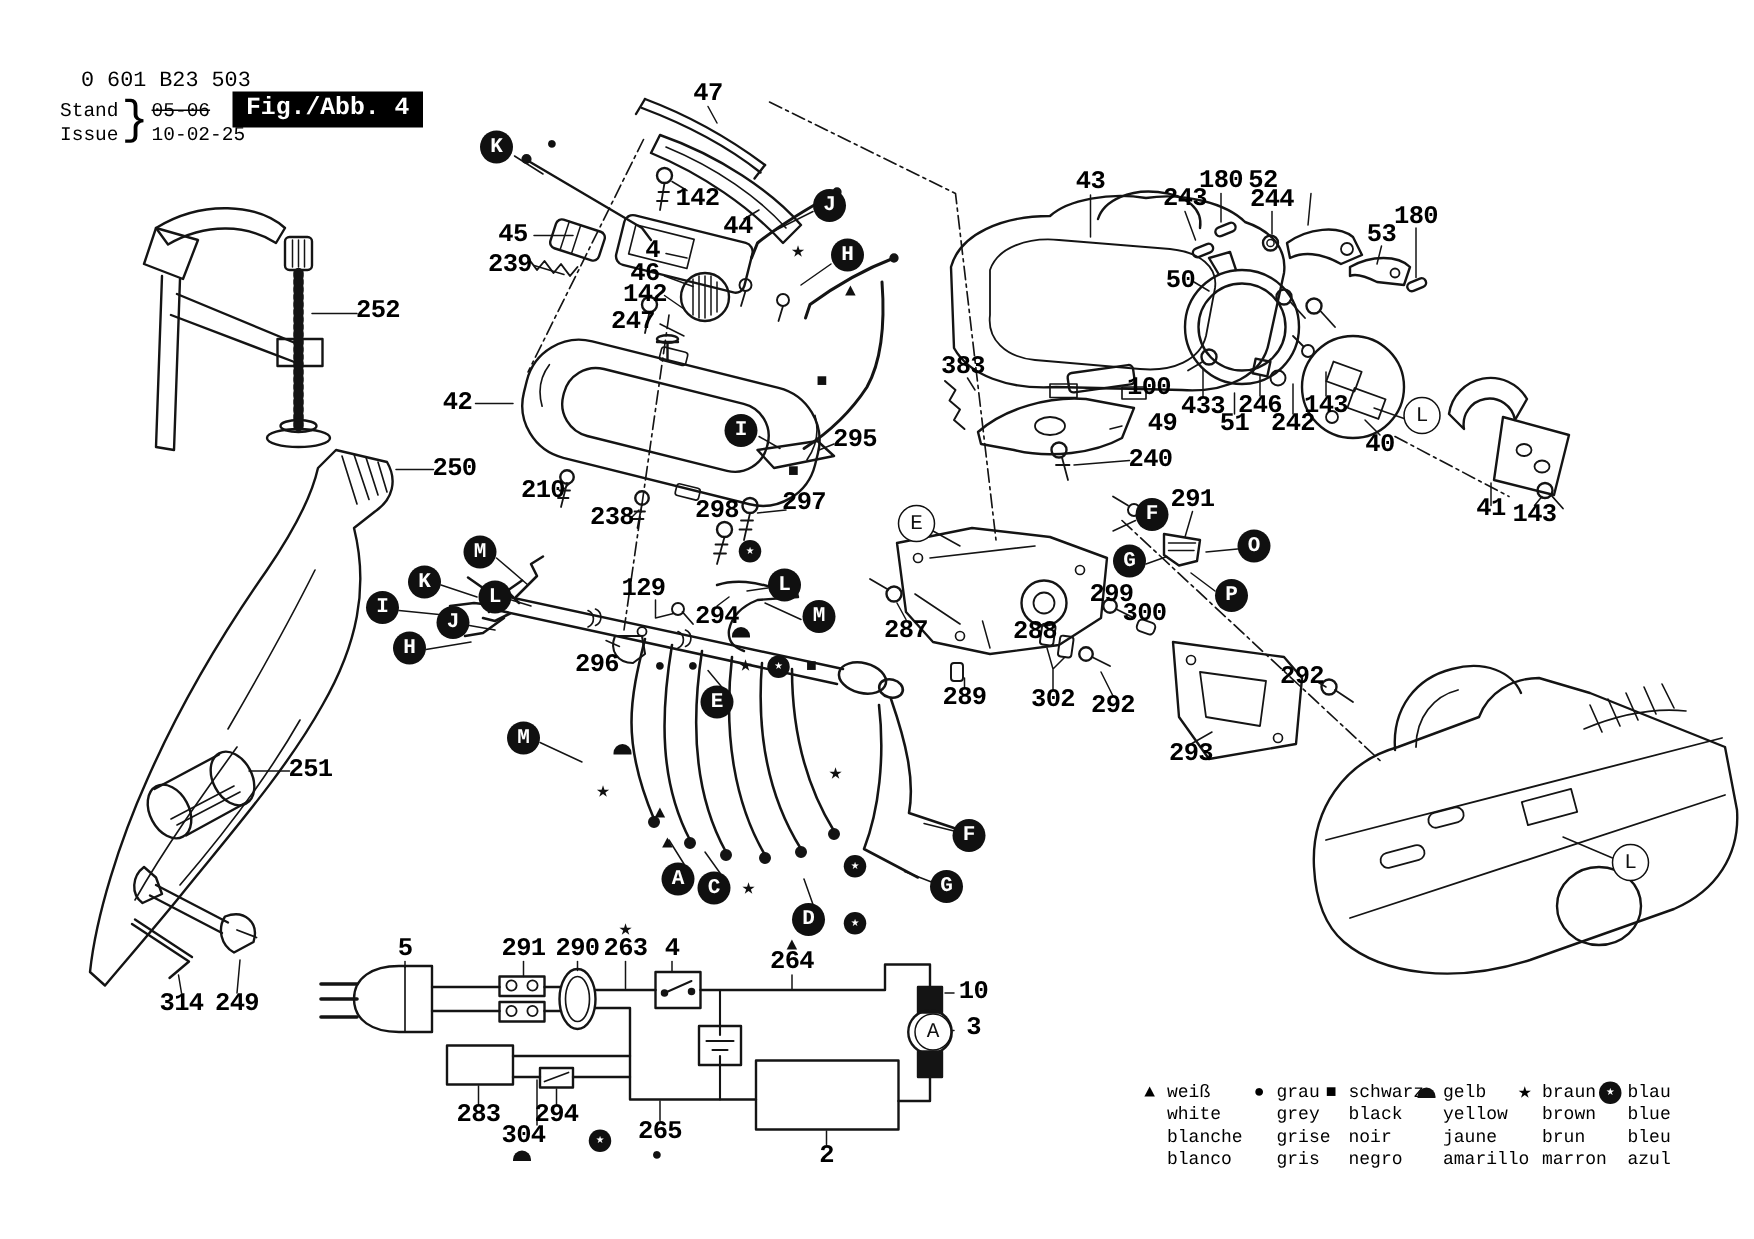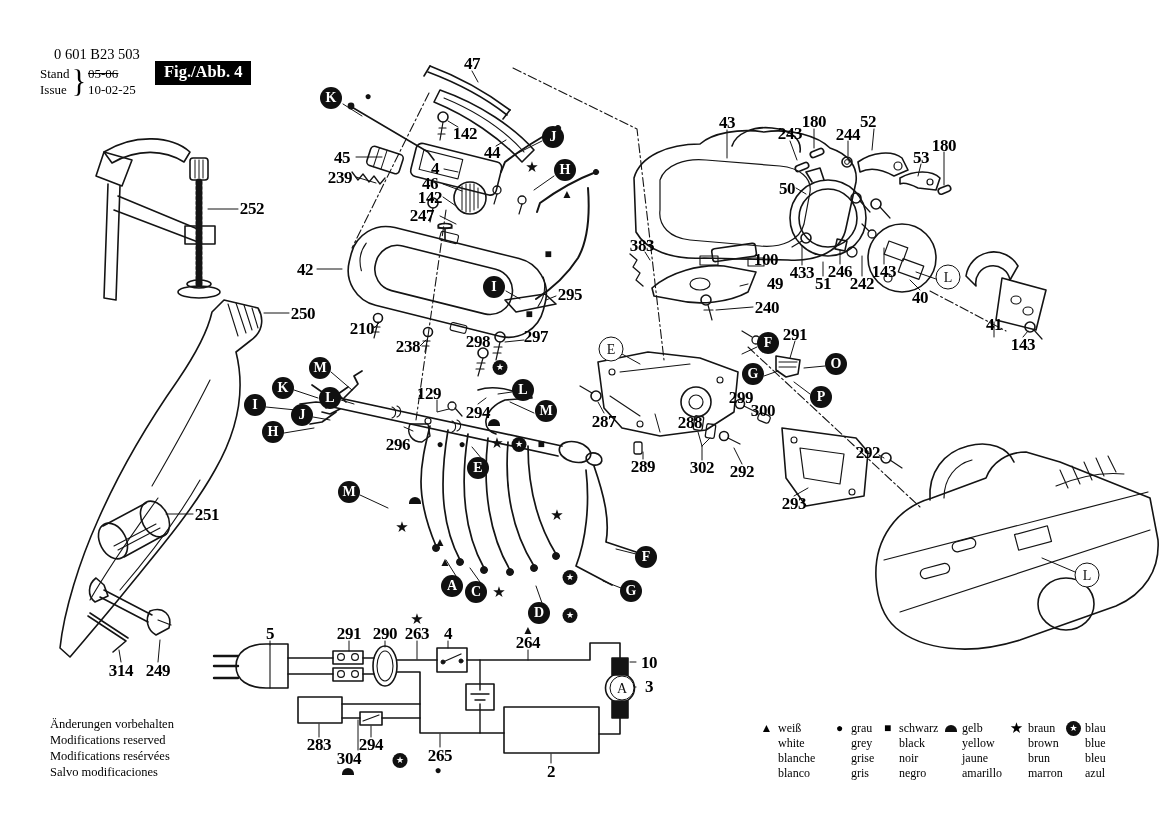--- a/index.html
+++ b/index.html
@@ -1,17 +1,17 @@
 <!DOCTYPE html>
 <html><head>
 <meta charset="utf-8">
 <style>
   html,body{margin:0;padding:0;background:#fff;}
   #stage{position:relative;width:1169px;height:826px;background:#fff;overflow:hidden;
-         font-family:Liberation Serif, serif;color:#000;}
+         font-family:Liberation Mono, monospace;color:#000;}
   svg{position:absolute;left:0;top:0;}
   .abs{position:absolute;}
   .callout{position:absolute;transform:translate(-50%,-50%);font-weight:bold;font-size:17px;
            letter-spacing:-0.4px;white-space:nowrap;line-height:1;}
   .letter{position:absolute;transform:translate(-50%,-50%);width:22px;height:22px;border-radius:50%;
           background:#101010;color:#fff;display:flex;align-items:center;justify-content:center;
           font-weight:bold;font-size:14px;line-height:1;}
   .letter.outline{background:#fff;color:#101010;border:1.7px solid #101010;width:23px;height:23px;
           font-weight:normal;font-size:14px;}
   .sym{position:absolute;transform:translate(-50%,-50%);color:#101010;line-height:1;}
@@ -474,35 +474,35 @@
       <div class="callout" style="left: 342px; top: 157px;">45</div>
       <div class="callout" style="left: 340px; top: 177px;">239</div>
       <div class="callout" style="left: 435px; top: 168px;">4</div>
       <div class="callout" style="left: 430px; top: 183px;">46</div>
       <div class="callout" style="left: 430px; top: 197px;">142</div>
       <div class="callout" style="left: 422px; top: 215px;">247</div>
       <div class="callout" style="left: 727px; top: 122px;">43</div>
       <div class="callout" style="left: 790px; top: 133px;">243</div>
       <div class="callout" style="left: 814px; top: 121px;">180</div>
       <div class="callout" style="left: 848px; top: 134px;">244</div>
-      <div class="callout" style="left: 868px; top: 121px;">52</div>
+      <div class="callout" style="left: 842px; top: 121px;">52</div>
       <div class="callout" style="left: 921px; top: 157px;">53</div>
       <div class="callout" style="left: 944px; top: 145px;">180</div>
       <div class="callout" style="left: 787px; top: 188px;">50</div>
       <div class="callout" style="left: 642px; top: 245px;">383</div>
       <div class="callout" style="left: 766px; top: 259px;">100</div>
       <div class="callout" style="left: 802px; top: 272px;">433</div>
       <div class="callout" style="left: 823px; top: 283px;">51</div>
       <div class="callout" style="left: 840px; top: 271px;">246</div>
       <div class="callout" style="left: 862px; top: 283px;">242</div>
       <div class="callout" style="left: 884px; top: 271px;">143</div>
       <div class="callout" style="left: 763px; top: 283px; margin-left: 12px;">49</div>
       <div class="callout" style="left: 767px; top: 307px;">240</div>
       <div class="callout" style="left: 920px; top: 297px;">40</div>
-      <div class="callout" style="left: 994px; top: 324px;">41</div>
+      <div class="callout" style="left: 994px; top: 340px;">41</div>
       <div class="callout" style="left: 1023px; top: 344px;">143</div>
       <div class="callout" style="left: 252px; top: 208px;">252</div>
       <div class="callout" style="left: 305px; top: 269px;">42</div>
       <div class="callout" style="left: 303px; top: 313px;">250</div>
       <div class="callout" style="left: 362px; top: 328px;">210</div>
       <div class="callout" style="left: 408px; top: 346px;">238</div>
       <div class="callout" style="left: 478px; top: 341px;">298</div>
       <div class="callout" style="left: 536px; top: 336px;">297</div>
       <div class="callout" style="left: 570px; top: 294px;">295</div>
       <div class="callout" style="left: 429px; top: 393px;">129</div>
@@ -585,26 +585,20 @@
       <span class="sym" style="left: 500px; top: 366px;"><span class="sc">★</span></span>
       <span class="sym" style="left: 519px; top: 443px;"><span class="sc">★</span></span>
       <span class="sym" style="left: 570px; top: 576px;"><span class="sc">★</span></span>
       <span class="sym" style="left: 570px; top: 614px;"><span class="sc">★</span></span>
       <span class="sym" style="left: 400px; top: 759px;"><span class="sc">★</span></span>
       <span class="sym" style="left: 494px; top: 421px;"><span class="hc"></span></span>
       <span class="sym" style="left: 415px; top: 499px;"><span class="hc"></span></span>
       <span class="sym" style="left: 348px; top: 770px;"><span class="hc"></span></span>
     </div>
 
-  <div class="abs" id="footer">
-      <div>Änderungen vorbehalten</div>
-      <div>Modifications reserved</div>
-      <div>Modifications resérvées</div>
-      <div>Salvo modificaciones</div>
-    </div>
   <div class="abs" id="legend">
       <div class="legend-col" style="left: 759px; top: 721px;">
         <div class="legend-row">
           <span class="legend-ind">
             <span class="sym-triangle">▲</span>
           </span>
           <span>weiß</span>
         </div>
         <span class="legend-term">white</span>
         <span class="legend-term">blanche</span>

